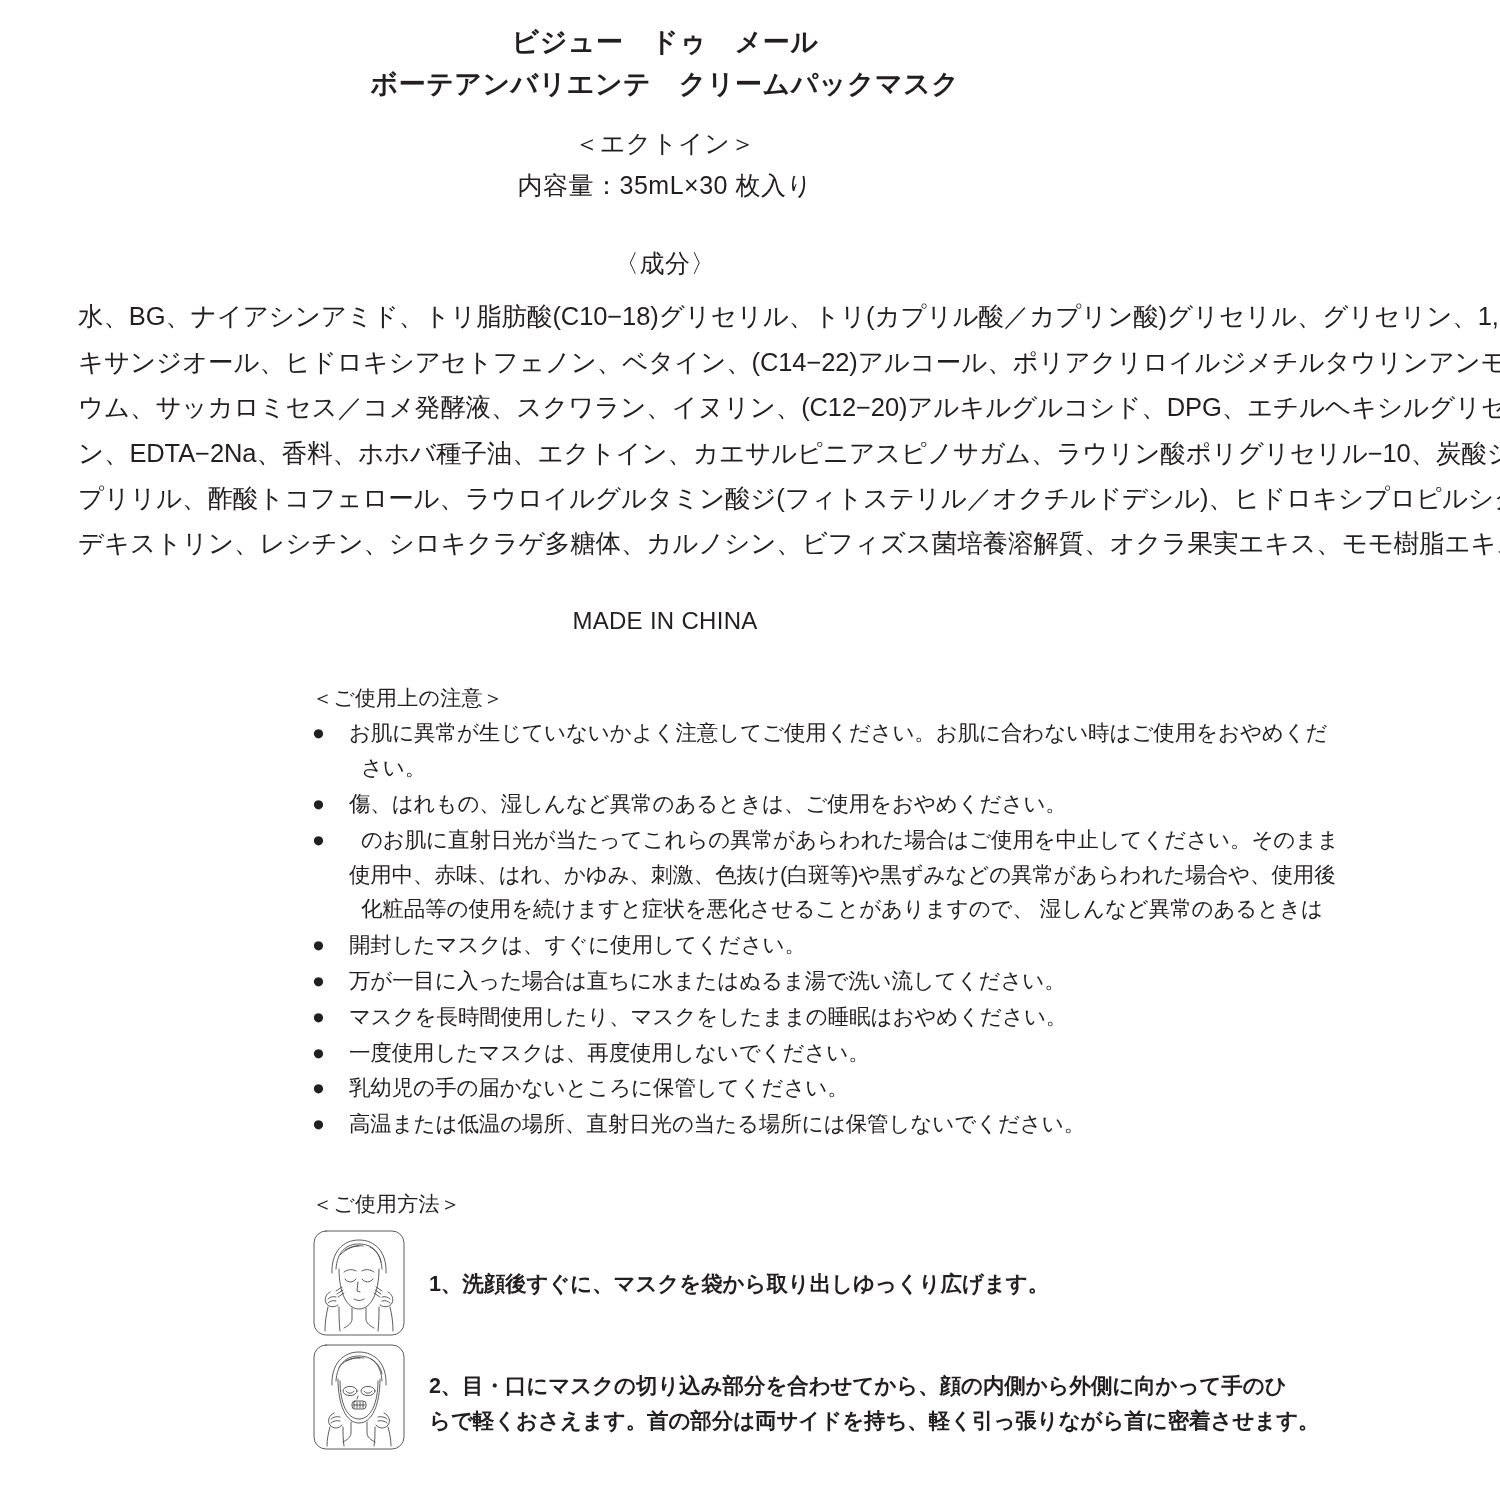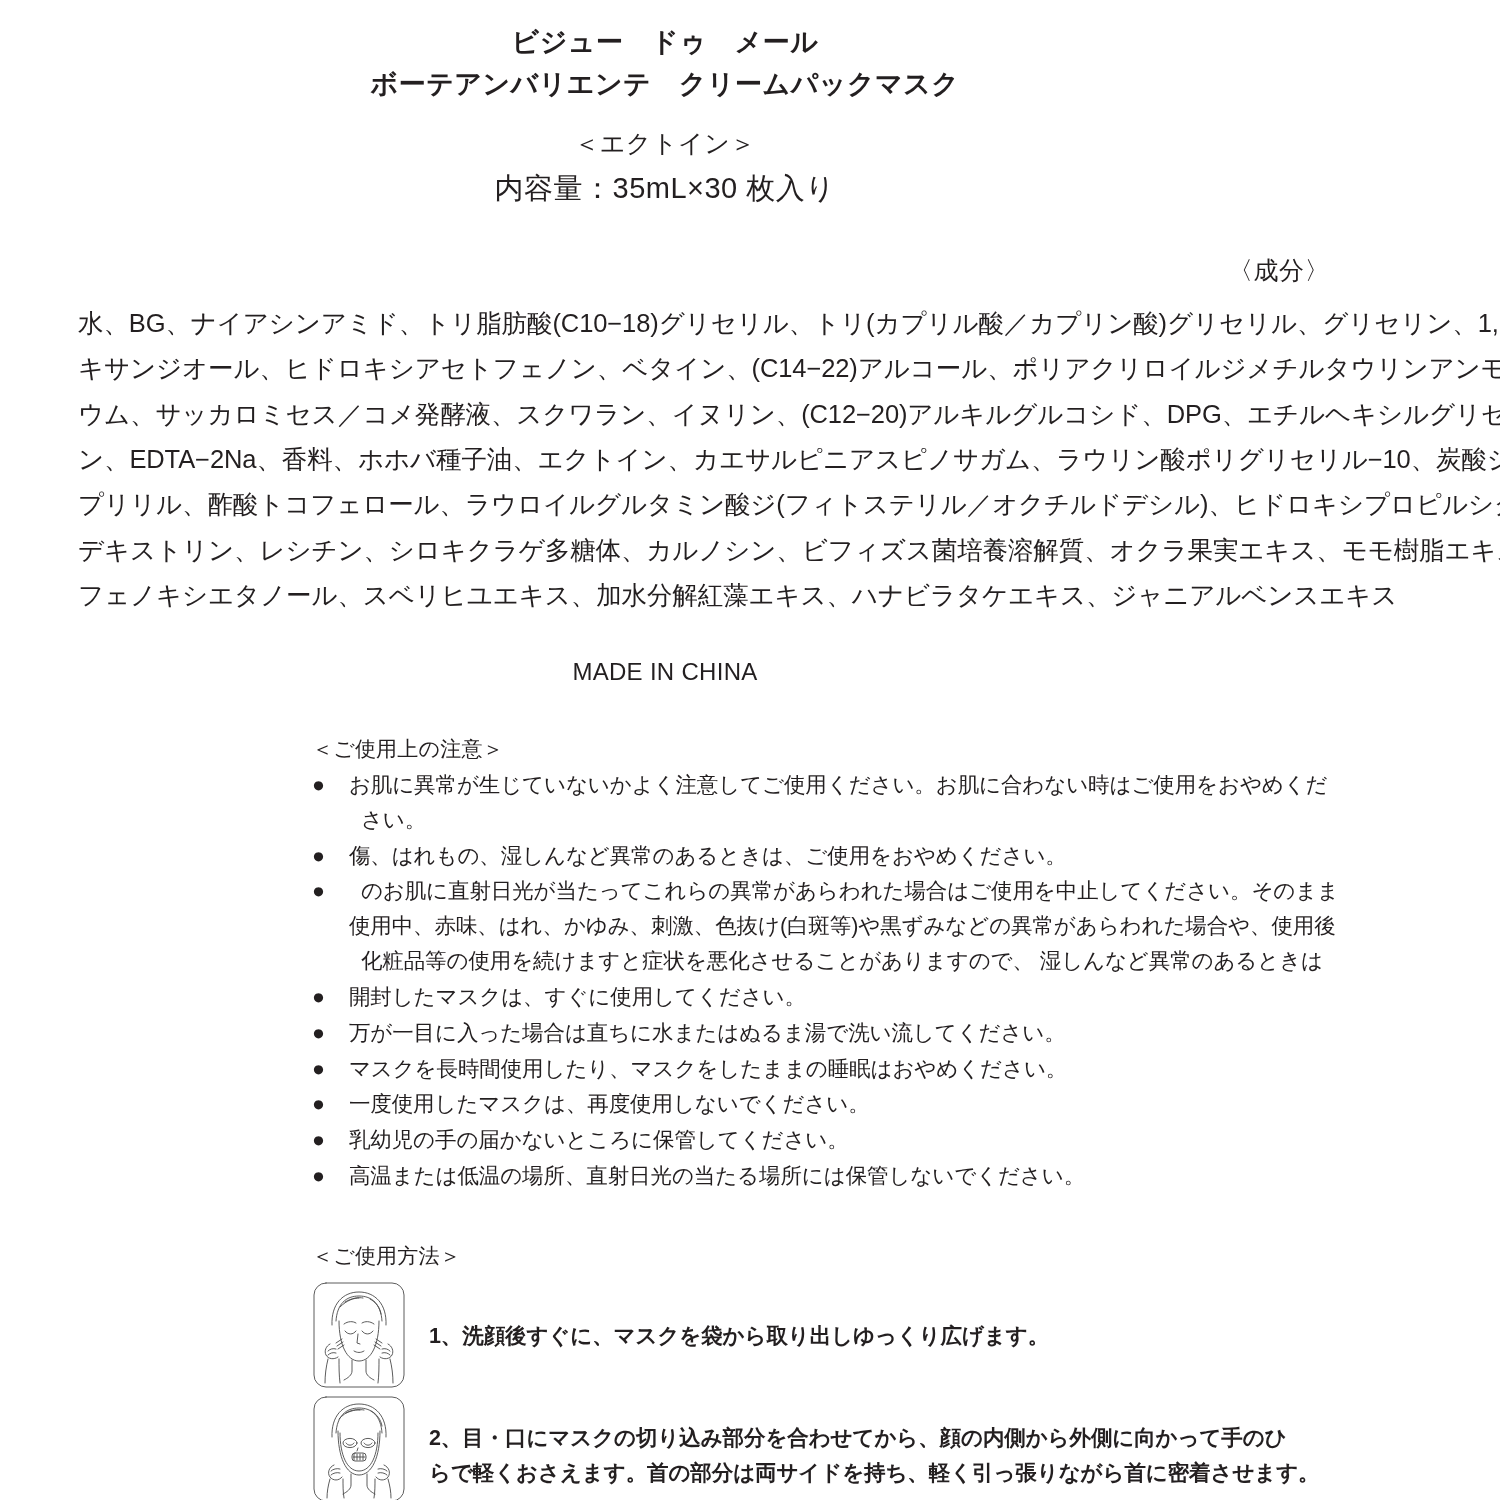--- a/index.html
+++ b/index.html
@@ -44,28 +44,28 @@
     line-height: 1.55;
     white-space: pre;
   }
   .form-line {
     font-size: 25px;
     line-height: 1.75;
     margin-top: 16px;
     letter-spacing: 0.5px;
   }
   .volume-line {
-    font-size: 29px;
+    font-size: 25px;
     line-height: 1.6;
     letter-spacing: 0.5px;
   }
 
   
   .ingredients-heading {
-    text-align: right;
+    text-align: center;
     font-size: 25px;
     margin-top: 42px;
     letter-spacing: 0.5px;
   }
   .ingredients-body {
     margin: 14px 78px 0 78px;
     font-size: 25.5px;
     line-height: 1.78;
     letter-spacing: -0.1px;
     text-align: left;
@@ -172,21 +172,20 @@
   </div>
 
   <div class="ingredients-heading">〈成分〉</div>
   <div class="ingredients-body">
     <div class="ing-line">水、BG、ナイアシンアミド、トリ脂肪酸(C10−18)グリセリル、トリ(カプリル酸／カプリン酸)グリセリル、グリセリン、1, 2−ヘ</div>
     <div class="ing-line">キサンジオール、ヒドロキシアセトフェノン、ベタイン、(C14−22)アルコール、ポリアクリロイルジメチルタウリンアンモニ</div>
     <div class="ing-line">ウム、サッカロミセス／コメ発酵液、スクワラン、イヌリン、(C12−20)アルキルグルコシド、DPG、エチルヘキシルグリセリ</div>
     <div class="ing-line">ン、EDTA−2Na、香料、ホホバ種子油、エクトイン、カエサルピニアスピノサガム、ラウリン酸ポリグリセリル−10、炭酸ジカ</div>
     <div class="ing-line">プリリル、酢酸トコフェロール、ラウロイルグルタミン酸ジ(フィトステリル／オクチルドデシル)、ヒドロキシプロピルシクロ</div>
     <div class="ing-line">デキストリン、レシチン、シロキクラゲ多糖体、カルノシン、ビフィズス菌培養溶解質、オクラ果実エキス、モモ樹脂エキス、</div>
-    <div class="ing-line">フェノキシエタノール、スベリヒユエキス、加水分解紅藻エキス、ハナビラタケエキス、ジャニアルベンスエキス</div>
   </div>
 
   <div class="made-in">MADE IN CHINA</div>
 
   <div class="cautions">
     <div class="section-heading">＜ご使用上の注意＞</div>
     <div class="bullet-list">
 
       <div class="bullet-item">
         <span class="bullet-dot">●</span>

